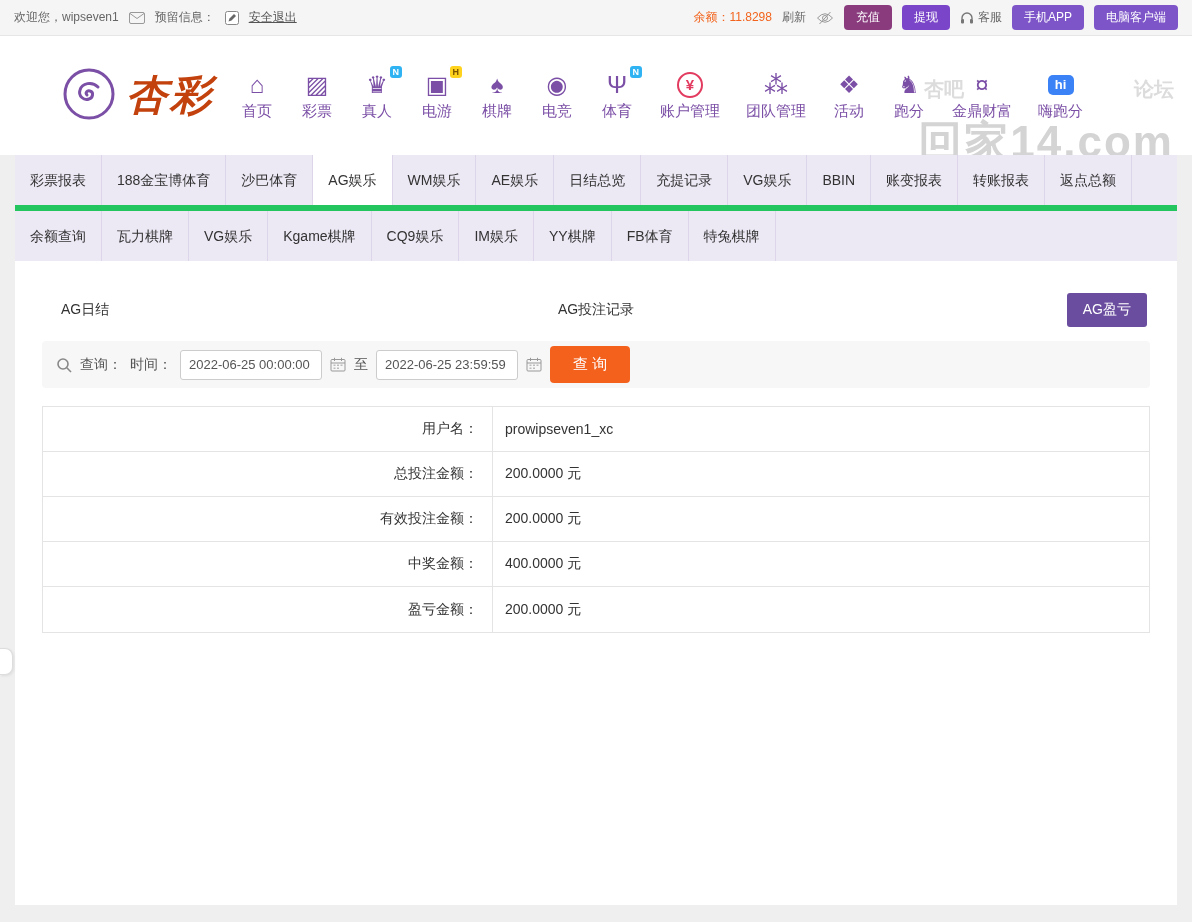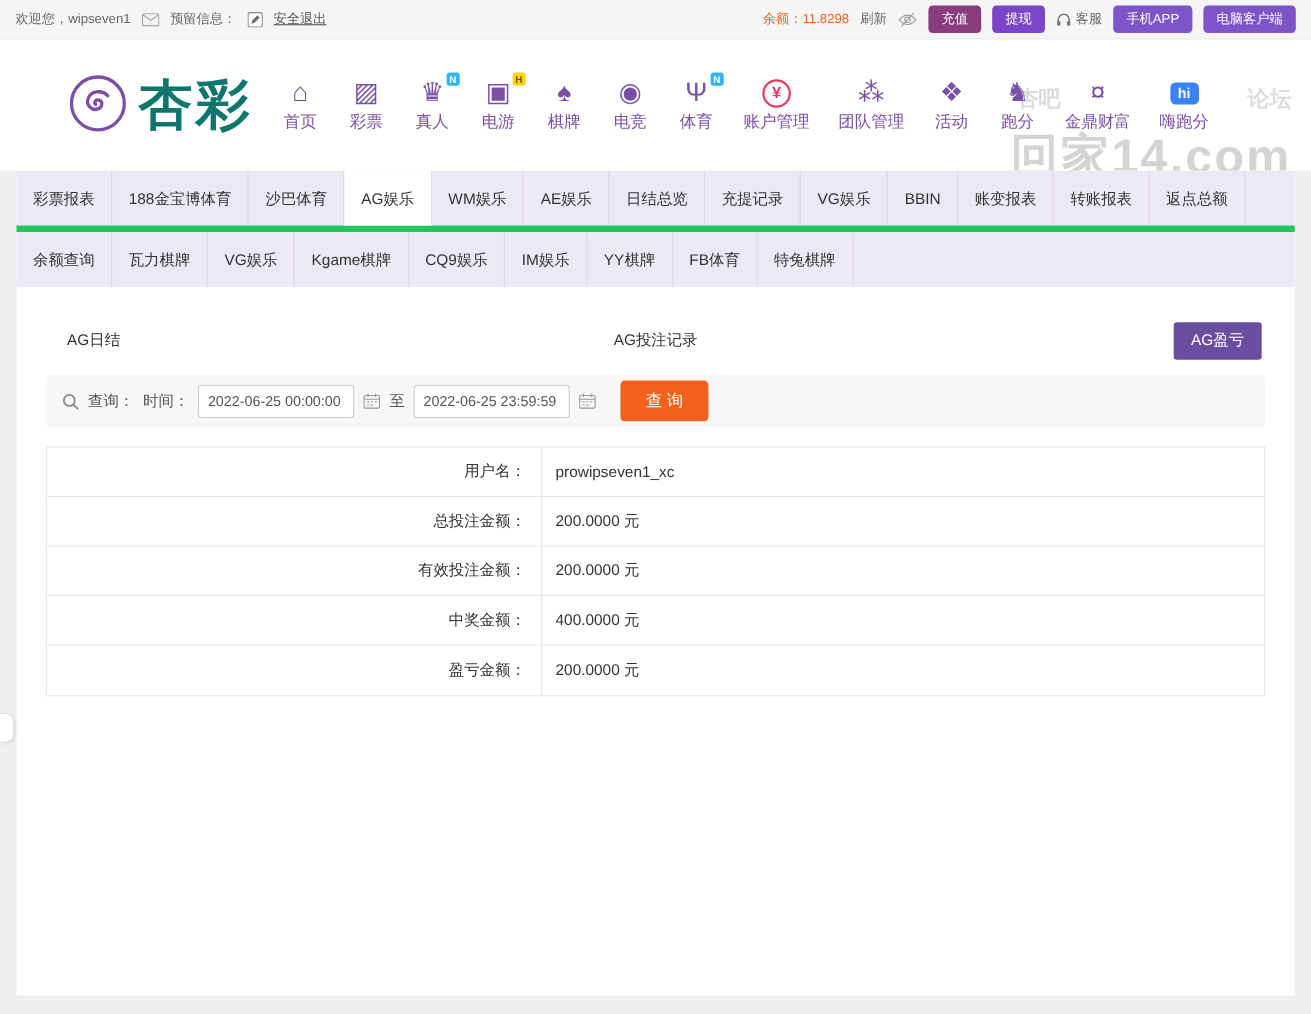--- a/index.html
+++ b/index.html
@@ -36,21 +36,21 @@
   }
   .watermark{
     position:absolute; right:18px; top:40px; z-index:0; color:#d6d6d6;
     pointer-events:none; text-align:right;
   }
   .wm-top{ display:flex; justify-content:space-between; width:250px; margin-left:auto;
     font-size:20px; font-weight:bold; color:#dcdcdc; }
   .wm-main{ display:block; font-size:44px; font-weight:bold; color:#d4d4d4;
     letter-spacing:2px; margin-top:10px; }
   .logo{ display:flex; align-items:center; gap:10px; z-index:1; cursor:pointer; }
-  .logo-text{ font-size:49px; font-weight:bold; color:#0f766e; letter-spacing:3px; }
+  .logo-text{ font-size:41px; font-weight:bold; color:#c2410c; letter-spacing:3px;font-style:italic; }
   .main-nav{ display:flex; align-items:flex-end; gap:26px; margin-left:26px; z-index:1; }
   .nav-item{
     display:inline-block; text-align:center; color:#7b4fa6; position:relative;
     cursor:pointer; text-decoration:none; min-width:34px;
   }
   .nav-icon{ display:block; height:30px; line-height:30px; font-size:24px; margin:0 auto; }
   .nav-icon.coin{
     width:26px; height:26px; line-height:21px; border:2px solid #e23b5f; border-radius:50%;
     color:#e23b5f; font-size:15px; margin:2px auto; font-weight:bold;
   }
@@ -86,21 +86,21 @@
   .query-bar{
     margin:2px 27px 18px; background:#f7f7f7; border-radius:4px; height:47px;
     display:flex; align-items:center; padding:0 14px; gap:8px; font-size:14px; color:#555;
   }
   .query-bar .icon{ display:inline-flex; align-items:center; }
   .date-input{
     width:142px; height:30px; border:1px solid #ccc; border-radius:3px;
     padding:0 8px; font-size:13px; color:#555; background:#fff; font-family:inherit;
   }
   .search-btn{
-    margin-left:14px; background:#f4611c; color:#fff; border:none; border-radius:4px;
+    margin-left:0; background:#f4611c; color:#fff; border:none; border-radius:4px;
     padding:9px 23px; font-size:15px; cursor:pointer; font-family:inherit; white-space:nowrap;
   }
 
   .summary-table{ margin:0 27px; border:1px solid #e4e4e4; }
   .t-row{ display:flex; height:45px; border-bottom:1px solid #e4e4e4; background:#fff; }
   .t-row:last-child{ border-bottom:none; }
   .t-label{
     width:450px; display:flex; align-items:center; justify-content:flex-end;
     padding-right:14px; border-right:1px solid #e4e4e4; font-size:14px; color:#333;
   }

